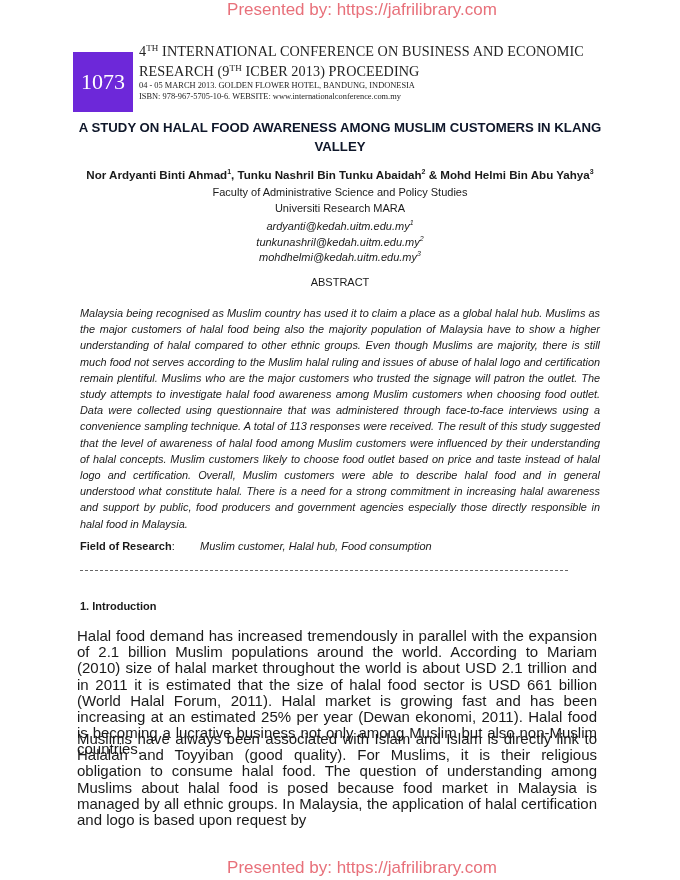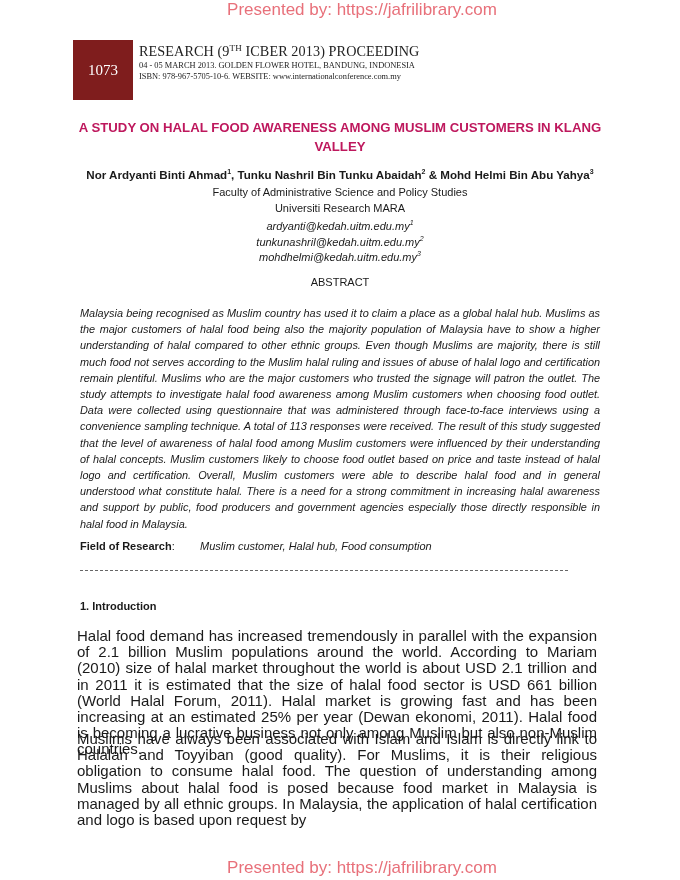--- a/index.html
+++ b/index.html
@@ -1,26 +1,26 @@
 <!DOCTYPE html>
 <html><head>
 <meta charset="utf-8">
 <style>
   html, body { margin: 0; padding: 0; background: #ffffff; }
   body { width: 680px; height: 880px; position: relative; overflow: hidden; font-family: "Liberation Sans", sans-serif; color: #1a1a1a; }
   .watermark { position: absolute; left: 0; width: 680px; text-align: center; color: #e8707a; font-family: "Liberation Sans", sans-serif; font-size: 17px; padding-left: 22px; }
   .wm-top { top: 0px; }
   .wm-bottom { top: 858px; }
   .header { position: absolute; left: 73px; top: 40px; width: 540px; height: 60px; }
-  .badge { position: absolute; left: 0; top: 0; width: 60px; height: 60px; background: #7f1d1d; color: #ffffff; font-family: "Liberation Serif", serif; font-size: 15px; display: flex; align-items: center; justify-content: center; }
+  .badge { position: absolute; left: 0; top: 12px; width: 60px; height: 60px; background: #6d28d9; color: #ffffff; font-family: "Liberation Serif", serif; font-size: 22px; display: flex; align-items: center; justify-content: center; }
   .conf { position: absolute; left: 66px; top: 0px; font-family: "Liberation Serif", serif; color: #222; }
   .conf-l1, .conf-l2 { font-size: 14.2px; line-height: 17px; letter-spacing: 0.1px; white-space: nowrap; }
   .conf sup { font-size: 9px; vertical-align: 5px; }
   .conf-l3, .conf-l4 { font-size: 8.4px; line-height: 11px; white-space: nowrap; }
-  .title { position: absolute; left: 70px; width: 540px; top: 118px; text-align: center; font-weight: bold; font-size: 13.2px; line-height: 19px; color: #be185d; }
+  .title { position: absolute; left: 70px; width: 540px; top: 118px; text-align: center; font-weight: bold; font-size: 13.2px; line-height: 19px; color: #0f172a; }
   .authors { position: absolute; left: 60px; width: 560px; top: 168px; text-align: center; font-weight: bold; font-size: 11.6px; }
   .authors sup { font-size: 7px; vertical-align: 5px; }
   .aff { position: absolute; left: 70px; width: 540px; text-align: center; font-size: 11px; line-height: 16px; }
   .aff-1 { top: 184px; }
   .aff-2 { top: 200px; }
   .email { position: absolute; left: 70px; width: 540px; text-align: center; font-size: 11px; font-style: italic; line-height: 16px; }
   .email sup { font-size: 7px; vertical-align: 5px; }
   .em-1 { top: 215px; } .em-2 { top: 231px; } .em-3 { top: 246px; }
   .abs-h { position: absolute; left: 70px; width: 540px; top: 276px; text-align: center; font-weight: normal; font-size: 11px; }
   .abstract { position: absolute; left: 80px; width: 520px; top: 305px; font-style: italic; font-size: 10.9px; line-height: 16.2px; text-align: justify; }
@@ -34,20 +34,21 @@
   .p2 { top: 731px; }
 </style>
 </head>
 <body>
 
 <div class="watermark wm-top">Presented by: https://jafrilibrary.com</div>
 
 <div class="header">
   <div class="badge">1073</div>
   <div class="conf">
+    <div class="conf-l1"><span>4</span><sup>TH</sup><span> INTERNATIONAL CONFERENCE ON BUSINESS AND ECONOMIC</span></div>
     <div class="conf-l2"><span>RESEARCH (9</span><sup>TH</sup><span> ICBER 2013) PROCEEDING</span></div>
     <div class="conf-l3">04 - 05 MARCH 2013. GOLDEN FLOWER HOTEL, BANDUNG, INDONESIA</div>
     <div class="conf-l4">ISBN: 978-967-5705-10-6. WEBSITE: www.internationalconference.com.my</div>
   </div>
 </div>
 
 <div class="title">
   <div>A STUDY ON HALAL FOOD AWARENESS AMONG MUSLIM CUSTOMERS IN KLANG</div>
   <div>VALLEY</div>
 </div>

